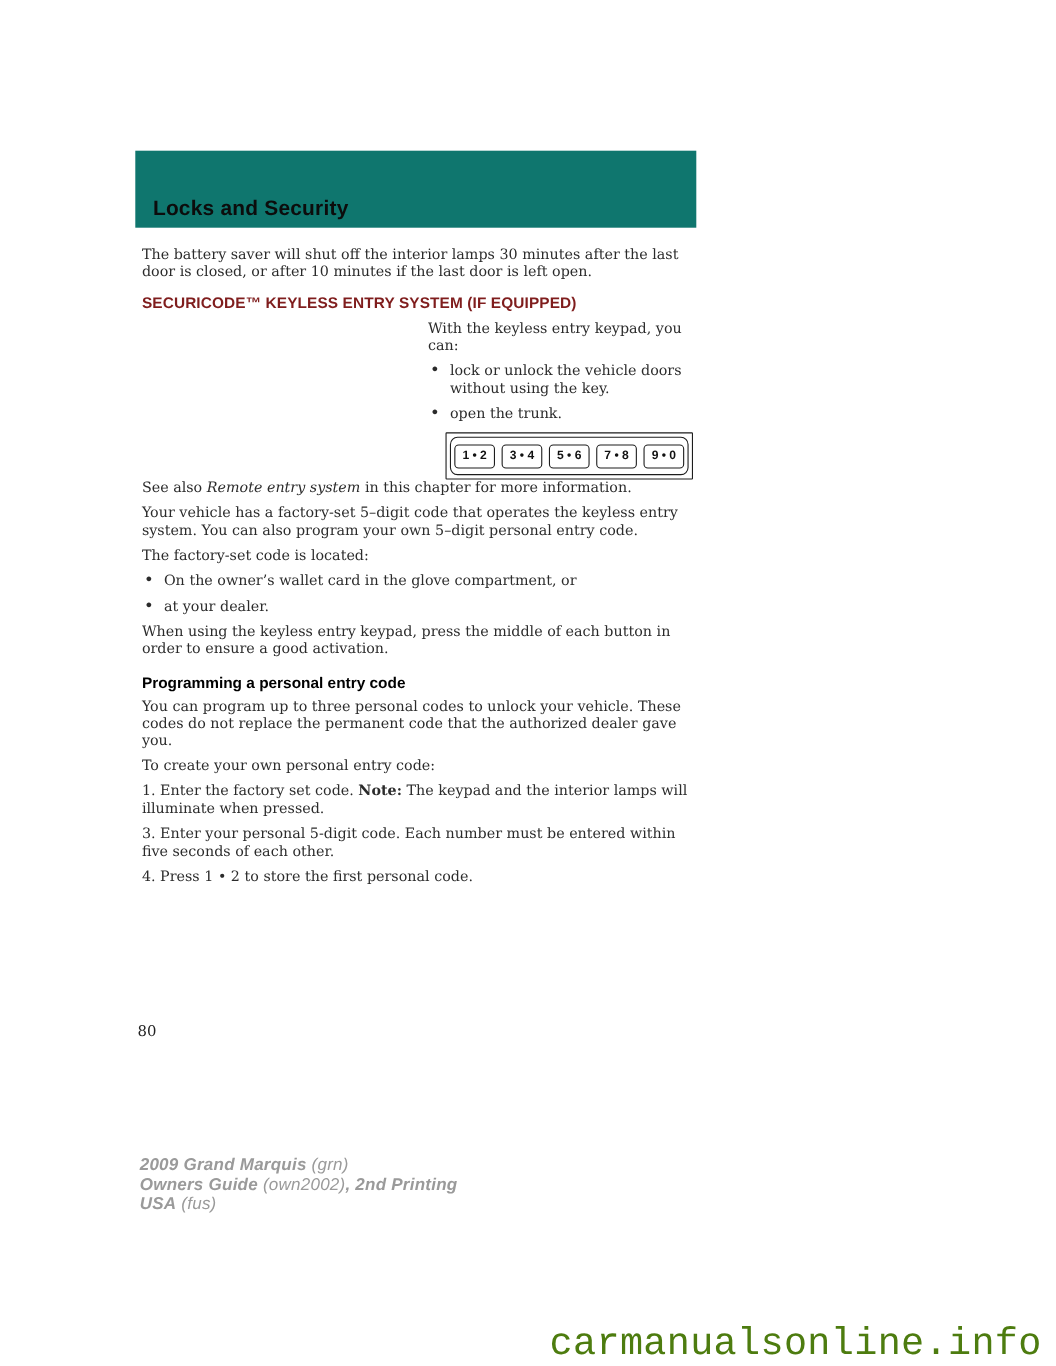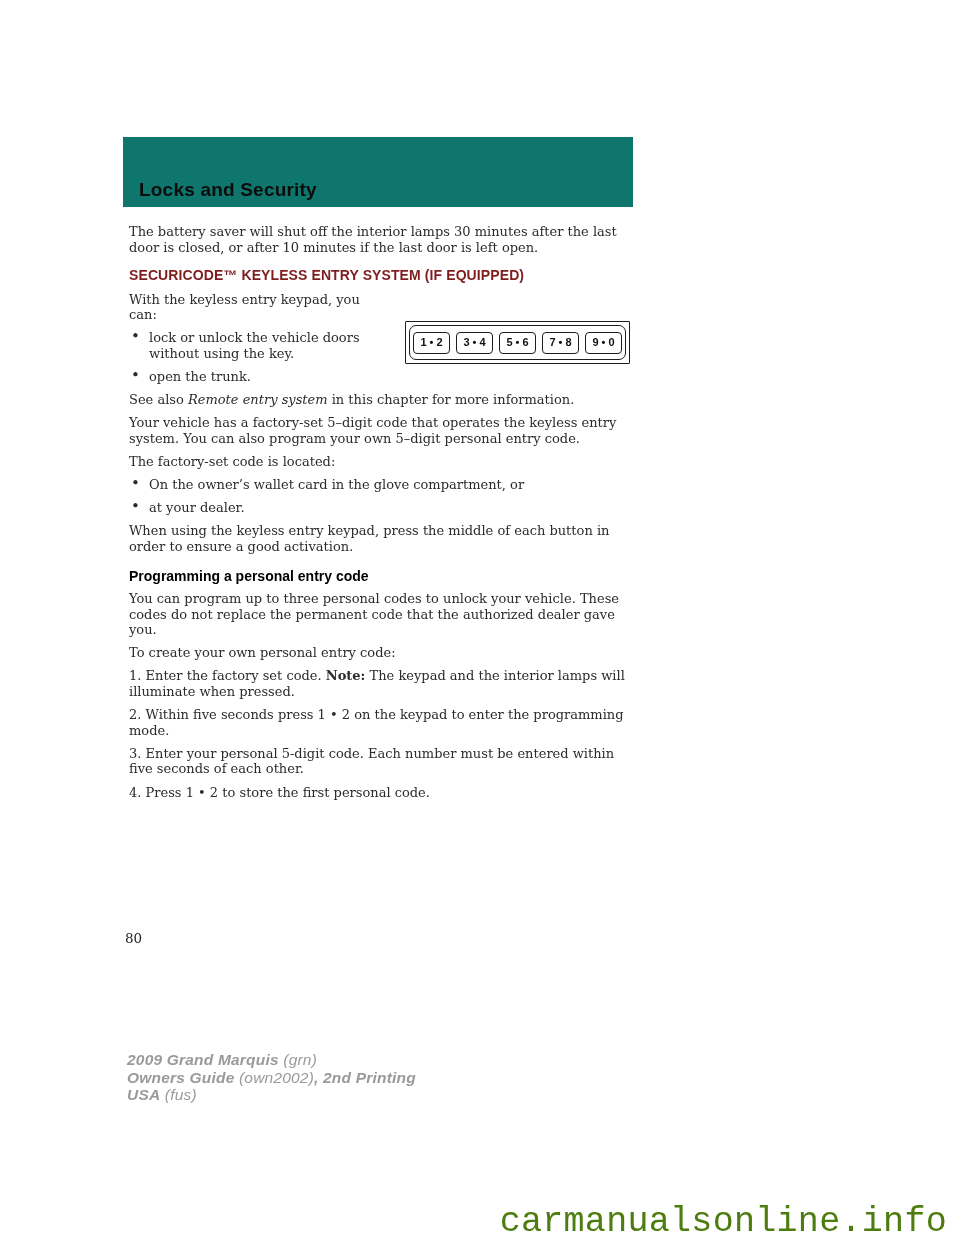--- a/index.html
+++ b/index.html
@@ -55,21 +55,21 @@
     letter-spacing: 0.1px;
   }
   .h-sub {
     font-family: "Liberation Sans", sans-serif;
     font-weight: bold;
     font-size: 14px;
     color: #000;
     margin: 14px 0 7px 0;
   }
 
-  .row { display: flex; align-items: center; }
+  .row { display: flex; align-items: flex-end; flex-direction: column; }
   .row .left-col { width: 252px; }
 
   .bullet {
     position: relative;
     padding-left: 20px;
     margin: 0 0 7px 0;
   }
   .bullet::before {
     content: "\2022";
     position: absolute;
@@ -195,21 +195,20 @@
     <p>When using the keyless entry keypad, press the middle of each button in order to ensure a good activation.</p>
 
     <div class="h-sub">Programming a personal entry code</div>
 
     <p>You can program up to three personal codes to unlock your vehicle. These codes do not replace the permanent code that the authorized dealer gave you.</p>
 
     <p>To create your own personal entry code:</p>
 
     <p><span>1. Enter the factory set code. </span><span class="bold">Note:</span><span> The keypad and the interior lamps will illuminate when pressed.</span></p>
 
-    <p>2. Within five seconds press 1 • 2 on the keypad to enter the programming mode.</p>
     <p>3. Enter your personal 5-digit code. Each number must be entered within five seconds of each other.</p>
     <p>4. Press 1 • 2 to store the first personal code.</p>
 
   </div>
 
   <div class="page-number">80</div>
 
   <div class="footer">
     <div><span>2009 Grand Marquis</span><span class="reg"> (grn)</span></div>
     <div><span>Owners Guide</span><span class="reg"> (own2002)</span><span>, 2nd Printing</span></div>

